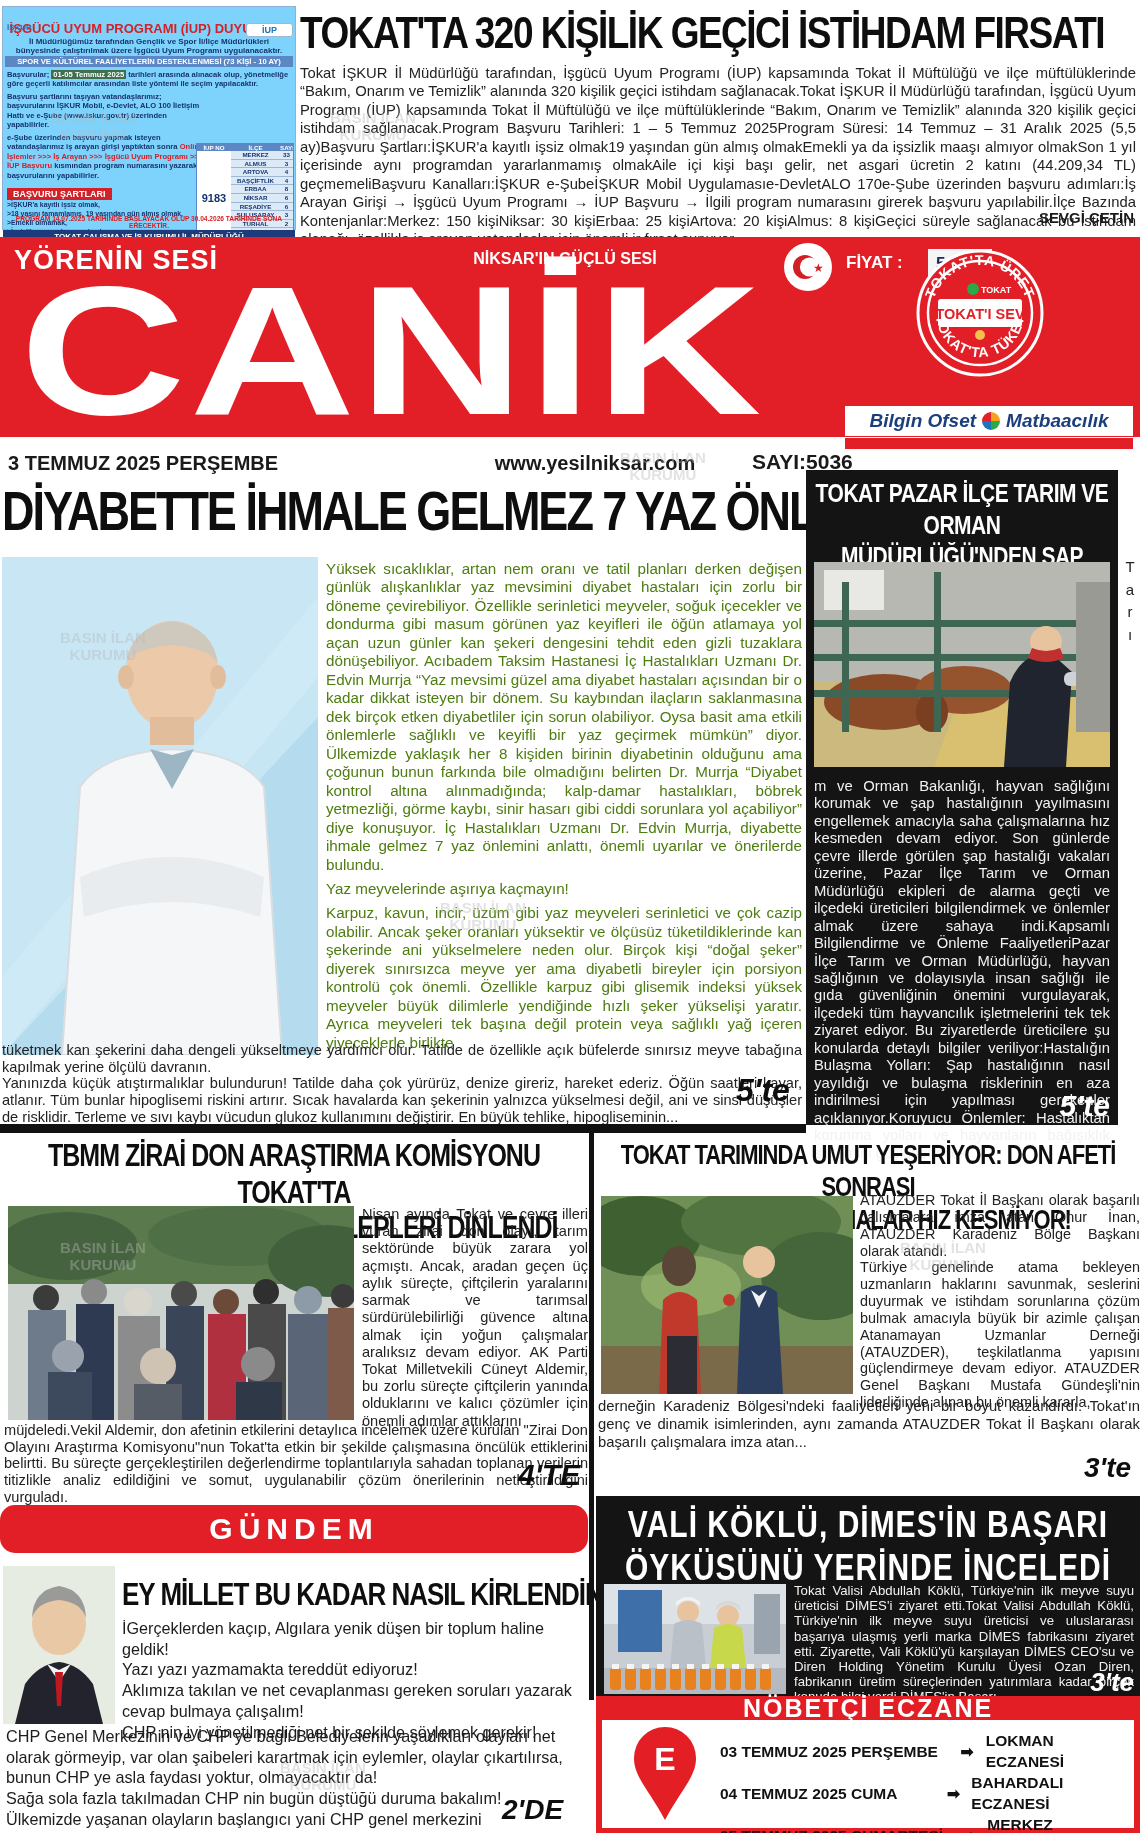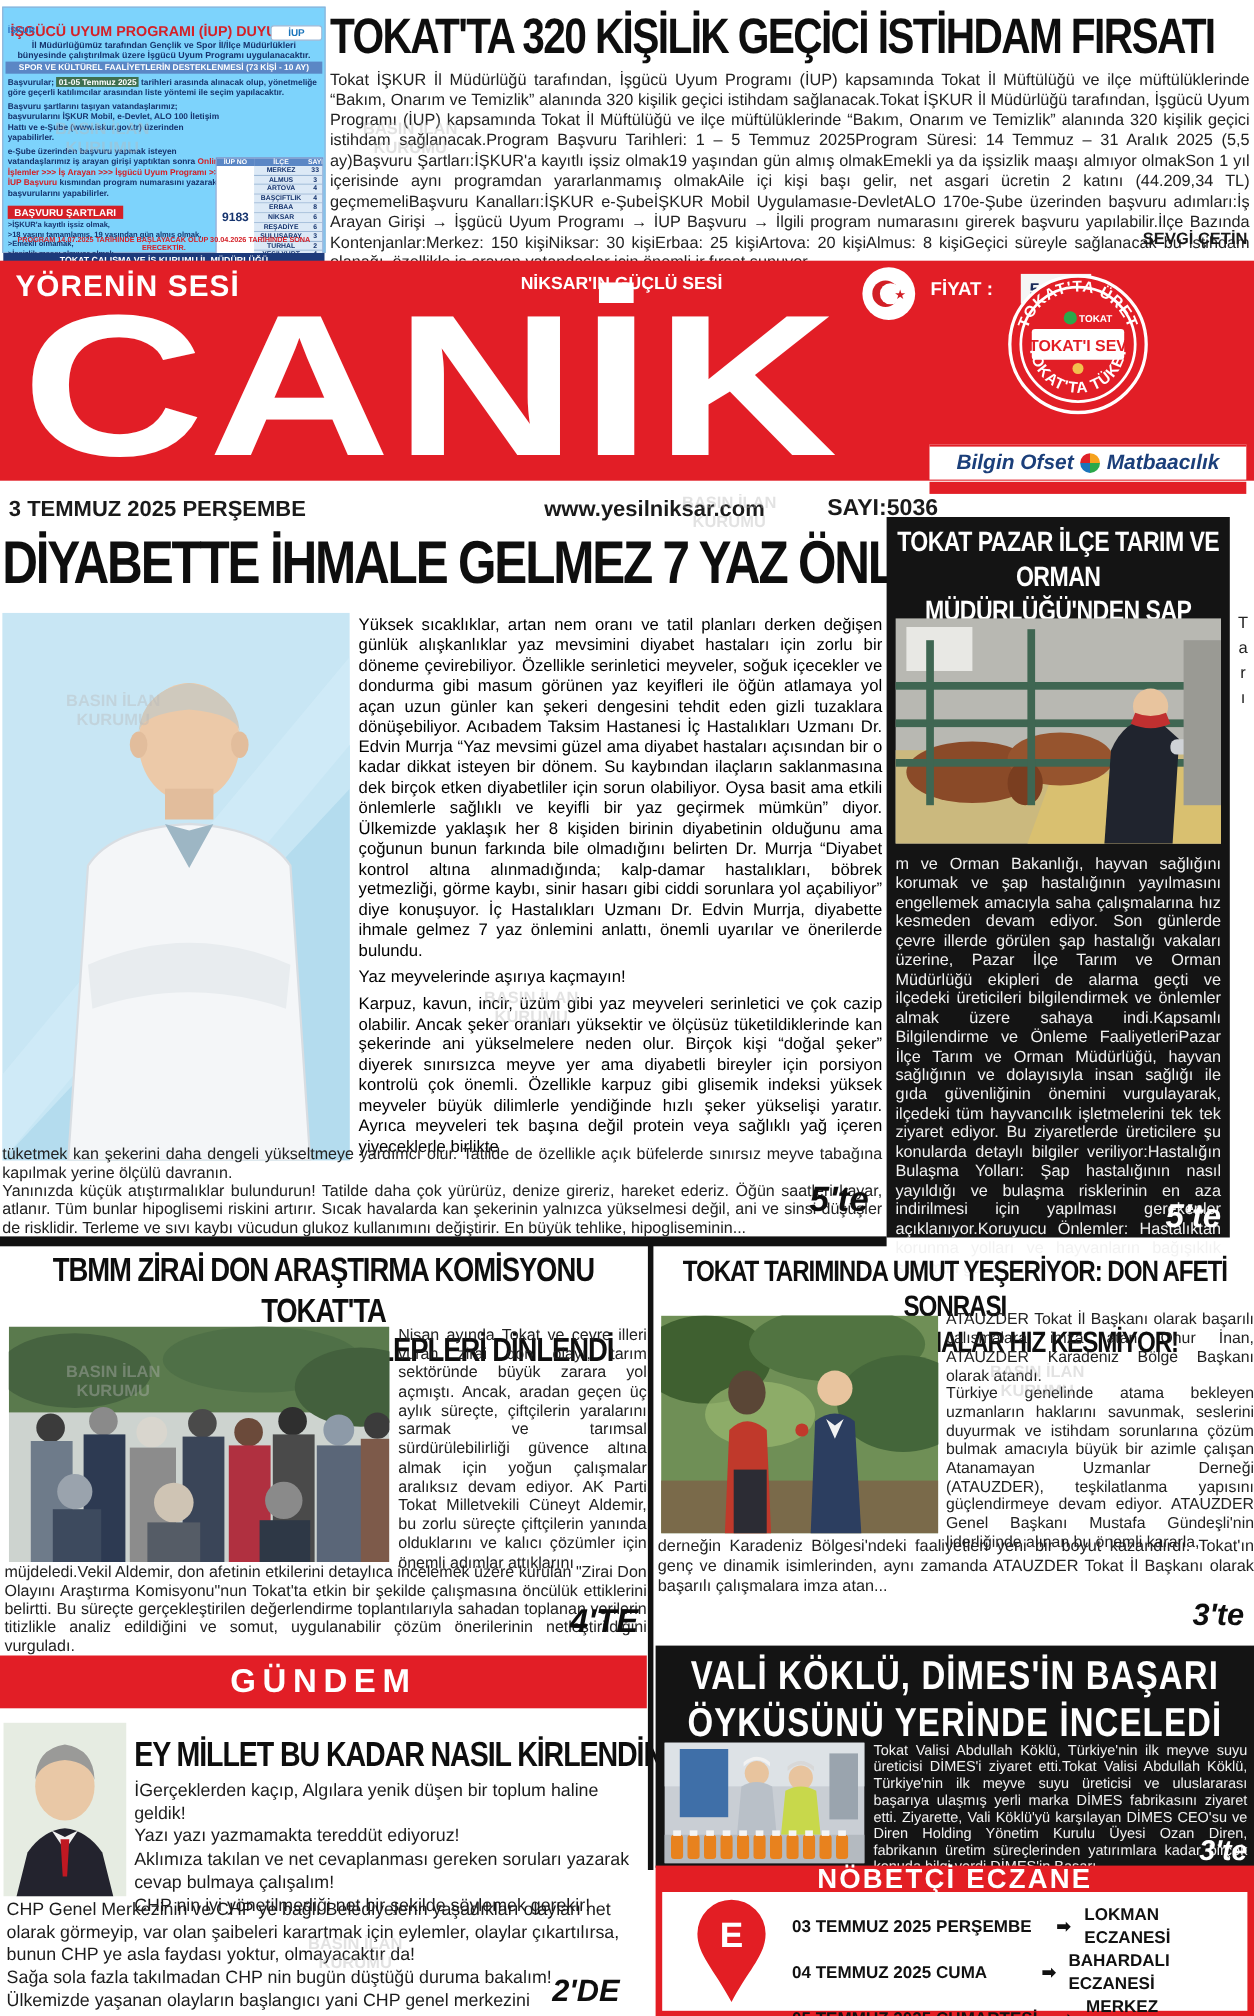--- a/index.html
+++ b/index.html
@@ -214,21 +214,21 @@
     <ellipse cx="170" cy="118" rx="46" ry="54" fill="#ecc9a8"></ellipse>
     <path d="M124,108 Q128,70 170,64 Q212,70 216,108 Q212,92 170,88 Q128,92 124,108 Z" fill="#cfc9bd"></path>
     <ellipse cx="124" cy="120" rx="8" ry="12" fill="#e2bd9c"></ellipse>
     <ellipse cx="216" cy="120" rx="8" ry="12" fill="#e2bd9c"></ellipse>
     <rect x="148" y="160" width="44" height="28" fill="#e2bd9c"></rect>
     <path d="M60,498 L78,230 Q100,196 170,192 Q240,196 262,230 L280,498 Z" fill="#f4f6f8" stroke="#d8dde2" stroke-width="2"></path>
     <polygon points="148,192 170,232 192,192 170,198" fill="#9db6c4"></polygon>
     <path d="M78,320 Q170,280 262,320 L258,360 Q170,330 82,360 Z" fill="#e8ecef"></path>
   </svg>
 
-  <div class="abs jst" style="left:326px;top:560px;width:476px;font-size:15.2px;line-height:1.215;color:#000000;">
+  <div class="abs jst" style="left:326px;top:560px;width:476px;font-size:15.2px;line-height:1.215;color:#4d7c0f;">
     <div>Yüksek sıcaklıklar, artan nem oranı ve tatil planları derken değişen günlük alışkanlıklar yaz mevsimini diyabet hastaları için zorlu bir döneme çevirebiliyor. Özellikle serinletici meyveler, soğuk içecekler ve dondurma gibi masum görünen yaz keyifleri ile öğün atlamaya yol açan uzun günler kan şekeri dengesini tehdit eden gizli tuzaklara dönüşebiliyor. Acıbadem Taksim Hastanesi İç Hastalıkları Uzmanı Dr. Edvin Murrja “Yaz mevsimi güzel ama diyabet hastaları açısından bir o kadar dikkat isteyen bir dönem. Su kaybından ilaçların saklanmasına dek birçok etken diyabetliler için sorun olabiliyor. Oysa basit ama etkili önlemlerle sağlıklı ve keyifli bir yaz geçirmek mümkün” diyor. Ülkemizde yaklaşık her 8 kişiden birinin diyabetinin olduğunu ama çoğunun bunun farkında bile olmadığını belirten Dr. Murrja “Diyabet kontrol altına alınmadığında; kalp-damar hastalıkları, böbrek yetmezliği, görme kaybı, sinir hasarı gibi ciddi sorunlara yol açabiliyor” diye konuşuyor. İç Hastalıkları Uzmanı Dr. Edvin Murrja, diyabette ihmale gelmez 7 yaz önlemini anlattı, önemli uyarılar ve önerilerde bulundu.</div>
     <div style="font-weight:normal;margin-top:6px;">Yaz meyvelerinde aşırıya kaçmayın!</div>
     <div style="margin-top:6px;">Karpuz, kavun, incir, üzüm gibi yaz meyveleri serinletici ve çok cazip olabilir. Ancak şeker oranları yüksektir ve ölçüsüz tüketildiklerinde kan şekerinde ani yükselmelere neden olur. Birçok kişi “doğal şeker” diyerek sınırsızca meyve yer ama diyabetli bireyler için porsiyon kontrolü çok önemli. Özellikle karpuz gibi glisemik indeksi yüksek meyveler büyük dilimlerle yendiğinde hızlı şeker yükselişi yaratır. Ayrıca meyveleri tek başına değil protein veya sağlıklı yağ içeren yiyeceklerle birlikte</div>
   </div>
 
   <div class="abs jst pre" style="left:2px;top:1042px;width:800px;font-size:14.6px;line-height:1.14;color:#222;">tüketmek kan şekerini daha dengeli yükseltmeye yardımcı olur. Tatilde de özellikle açık büfelerde sınırsız meyve tabağına kapılmak yerine ölçülü davranın.
 Yanınızda küçük atıştırmalıklar bulundurun! Tatilde daha çok yürürüz, denize gireriz, hareket ederiz. Öğün saatleri kayar, atlanır. Tüm bunlar hipoglisemi riskini artırır. Sıcak havalarda kan şekerinin yalnızca yükselmesi değil, ani ve sinsi düşüşler de risklidir. Terleme ve sıvı kaybı vücudun  glukoz kullanımını değiştirir. En büyük tehlike, hipogliseminin...</div>
   <div class="abs jump" style="left:736px;top:1072px;font-size:32px;">5'te</div>
 
   <div class="abs divv" style="left:0;top:1124px;width:806px;height:9px;"></div>
@@ -293,21 +293,21 @@
       <rect x="40" y="166" width="44" height="48" fill="#3d4a5e"></rect>
     <circle cx="150" cy="160" r="18" fill="#cfc4b4"></circle>
       <rect x="126" y="178" width="48" height="36" fill="#555c66"></rect>
     <circle cx="250" cy="158" r="17" fill="#8a8a8a"></circle>
       <rect x="228" y="176" width="46" height="38" fill="#2e3846"></rect>
   </svg>
   <div class="abs jst" style="left:362px;top:1206px;width:226px;font-size:14.6px;line-height:1.18;color:#222;">Nisan ayında Tokat ve çevre illeri vuran zirai don olayı, tarım sektöründe büyük zarara yol açmıştı. Ancak, aradan geçen üç aylık süreçte, çiftçilerin yaralarını sarmak ve tarımsal sürdürülebilirliği güvence altına almak için yoğun çalışmalar aralıksız devam ediyor. AK Parti Tokat Milletvekili Cüneyt Aldemir, bu zorlu süreçte çiftçilerin yanında olduklarını ve kalıcı çözümler için önemli adımlar attıklarını</div>
   <div class="abs jst" style="left:4px;top:1422px;width:584px;font-size:14.6px;line-height:1.14;color:#222;">müjdeledi.Vekil Aldemir, don afetinin etkilerini detaylıca incelemek üzere kurulan "Zirai Don Olayını Araştırma Komisyonu"nun Tokat'ta etkin bir şekilde çalışmasına öncülük ettiklerini belirtti. Bu süreçte gerçekleştirilen değerlendirme toplantılarıyla sahadan toplanan verilerin titizlikle analiz edildiğini ve somut, uygulanabilir çözüm önerilerinin netleştirildiğini vurguladı.</div>
   <div class="abs jump" style="left:518px;top:1458px;font-size:30px;">4'TE</div>
 
-  <div class="abs" style="left:0;top:1505px;width:588px;height:48px;background:#e21e26;display:flex;align-items:center;justify-content:center;gap:14px;">
+  <div class="abs" style="left:0;top:1505px;width:588px;height:48px;background:#e21e26;display:flex;align-items:center;justify-content:center;gap:14px;border-radius:15px;">
     <span style="color:#fff;font-weight:bold;font-size:30px;letter-spacing:6px;">GÜNDEM</span>
   </div>
 
   <svg class="abs" style="left:3px;top:1566px;" width="112" height="158" viewBox="0 0 112 158">
     <rect width="112" height="158" fill="#e6ece2"></rect>
     <ellipse cx="56" cy="58" rx="27" ry="31" fill="#e9c8a6"></ellipse>
     <path d="M29,52 Q30,24 56,20 Q82,24 83,52 Q78,36 56,34 Q34,36 29,52 Z" fill="#9a9a98"></path>
     <path d="M12,158 L22,118 Q36,98 56,96 Q76,98 90,118 L100,158 Z" fill="#23232e"></path>
     <polygon points="44,98 56,116 68,98 56,104" fill="#f2f2f2"></polygon>
     <polygon points="52,106 60,106 58,140 54,140" fill="#c01822"></polygon>

